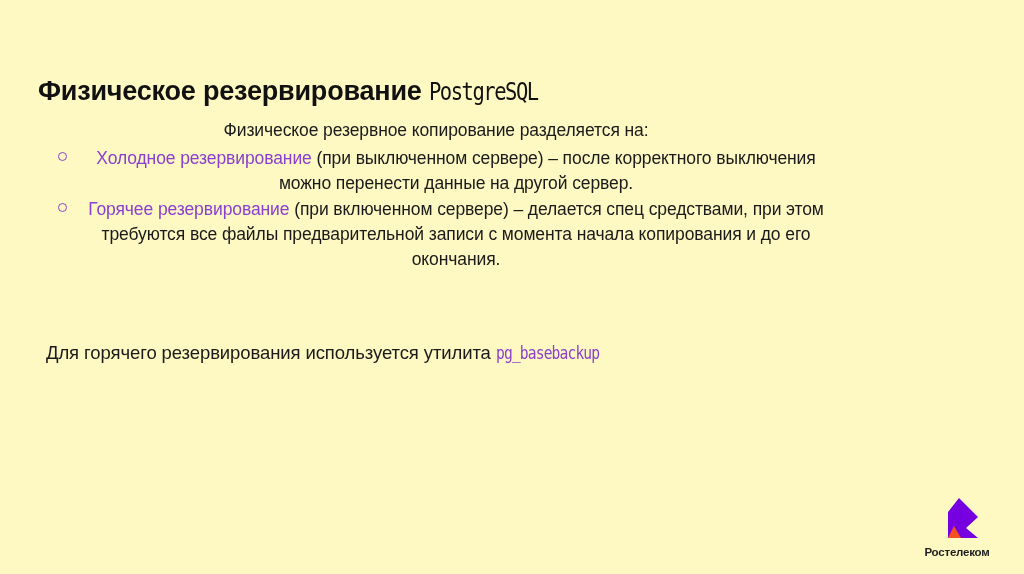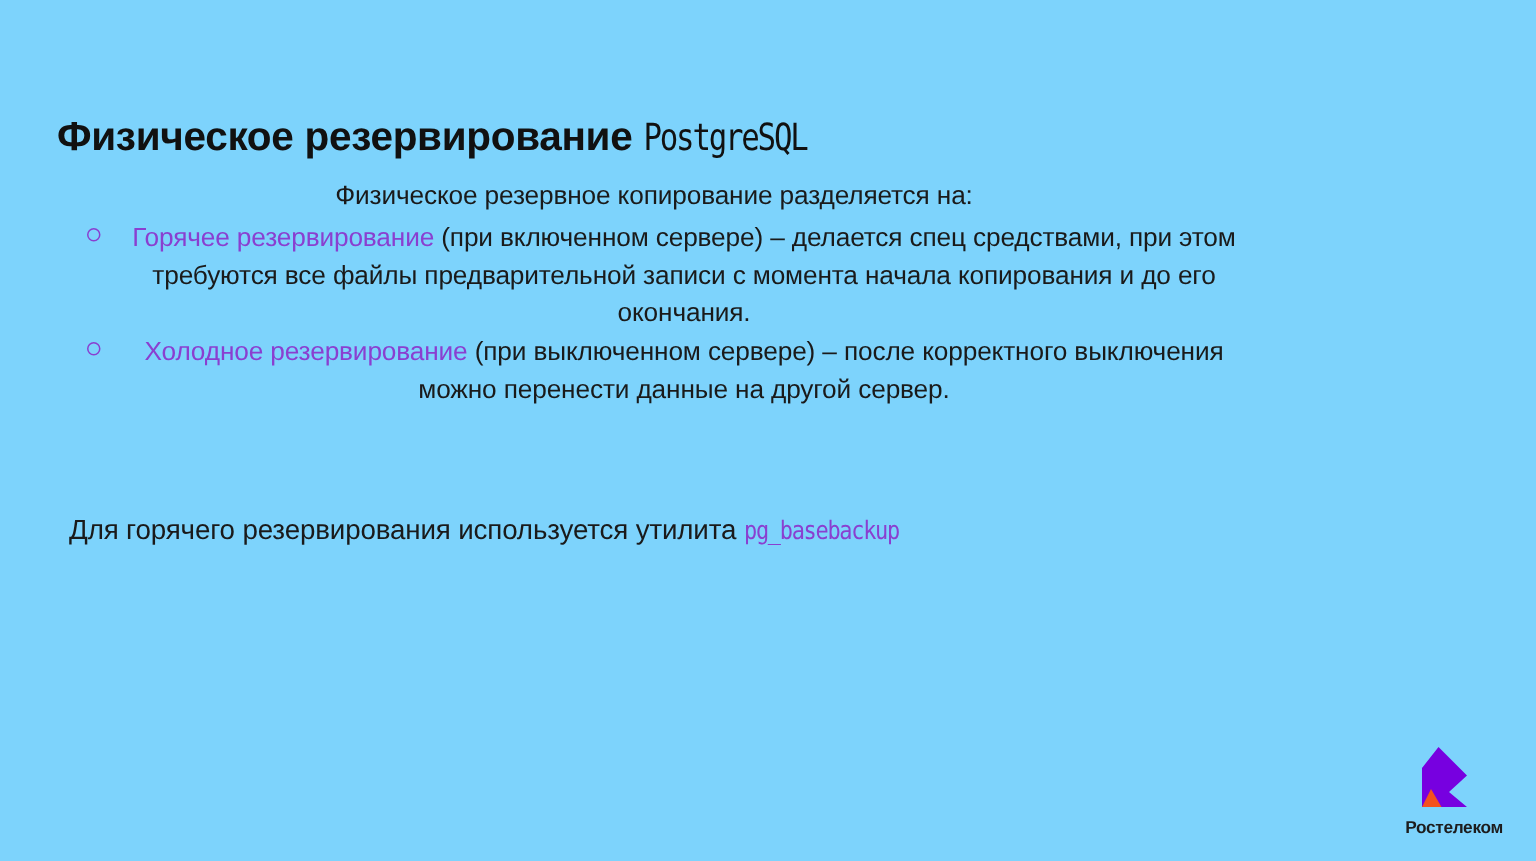--- a/index.html
+++ b/index.html
@@ -14,21 +14,21 @@
     position: relative;
     overflow: hidden;
     font-family: "Liberation Sans", sans-serif;
     color: #141414;
     -webkit-font-smoothing: antialiased;
   }
 
   .slide {
     position: absolute;
     inset: 0;
-    background: #7dd3fc;
+    background: #fef9c3;
   }
 
   
   .slide-title {
     position: absolute;
     left: 38px;
     top: 58px;
     font-size: 27px;
     font-weight: 700;
     letter-spacing: -0.2px;
@@ -156,21 +156,21 @@
     top: 0;
     width: 38px;
     height: 47px;
   }
   .logo-rt .mark svg { display: block; }
   .logo-rt .rt-word {
     position: absolute;
     left: 0;
     top: 48px;
     width: 90px;
-    text-align: right;
+    text-align: center;
     font-size: 11.5px;
     font-weight: 700;
     color: #1d1d1d;
     letter-spacing: -0.2px;
   }
 </style>
 </head>
 <body>
 
 <div class="slide">
@@ -180,25 +180,25 @@
     <span class="product">PostgreSQL</span>
   </h1>
 
   <div class="body-block">
 
     <p class="lead">Физическое резервное копирование разделяется на:</p>
 
     <ul class="bullets">
       <li>
         <span class="marker"></span>
-        <span class="hl">Горячее резервирование</span><span> (при включенном сервере) – делается спец средствами, при этом требуются все файлы предварительной записи с момента начала копирования и до его окончания.</span>
+        <span class="hl">Холодное резервирование</span><span> (при выключенном сервере) – после корректного выключения можно перенести данные на другой сервер.</span>
       </li>
       <li>
         <span class="marker"></span>
-        <span class="hl">Холодное резервирование</span><span> (при выключенном сервере) – после корректного выключения можно перенести данные на другой сервер.</span>
+        <span class="hl">Горячее резервирование</span><span> (при включенном сервере) – делается спец средствами, при этом требуются все файлы предварительной записи с момента начала копирования и до его окончания.</span>
       </li>
     </ul>
   </div>
 
   <p class="closing">
     <span>Для горячего резервирования используется утилита </span><span class="code">pg_basebackup</span>
   </p>
 
 
   <div class="logo-rt">

